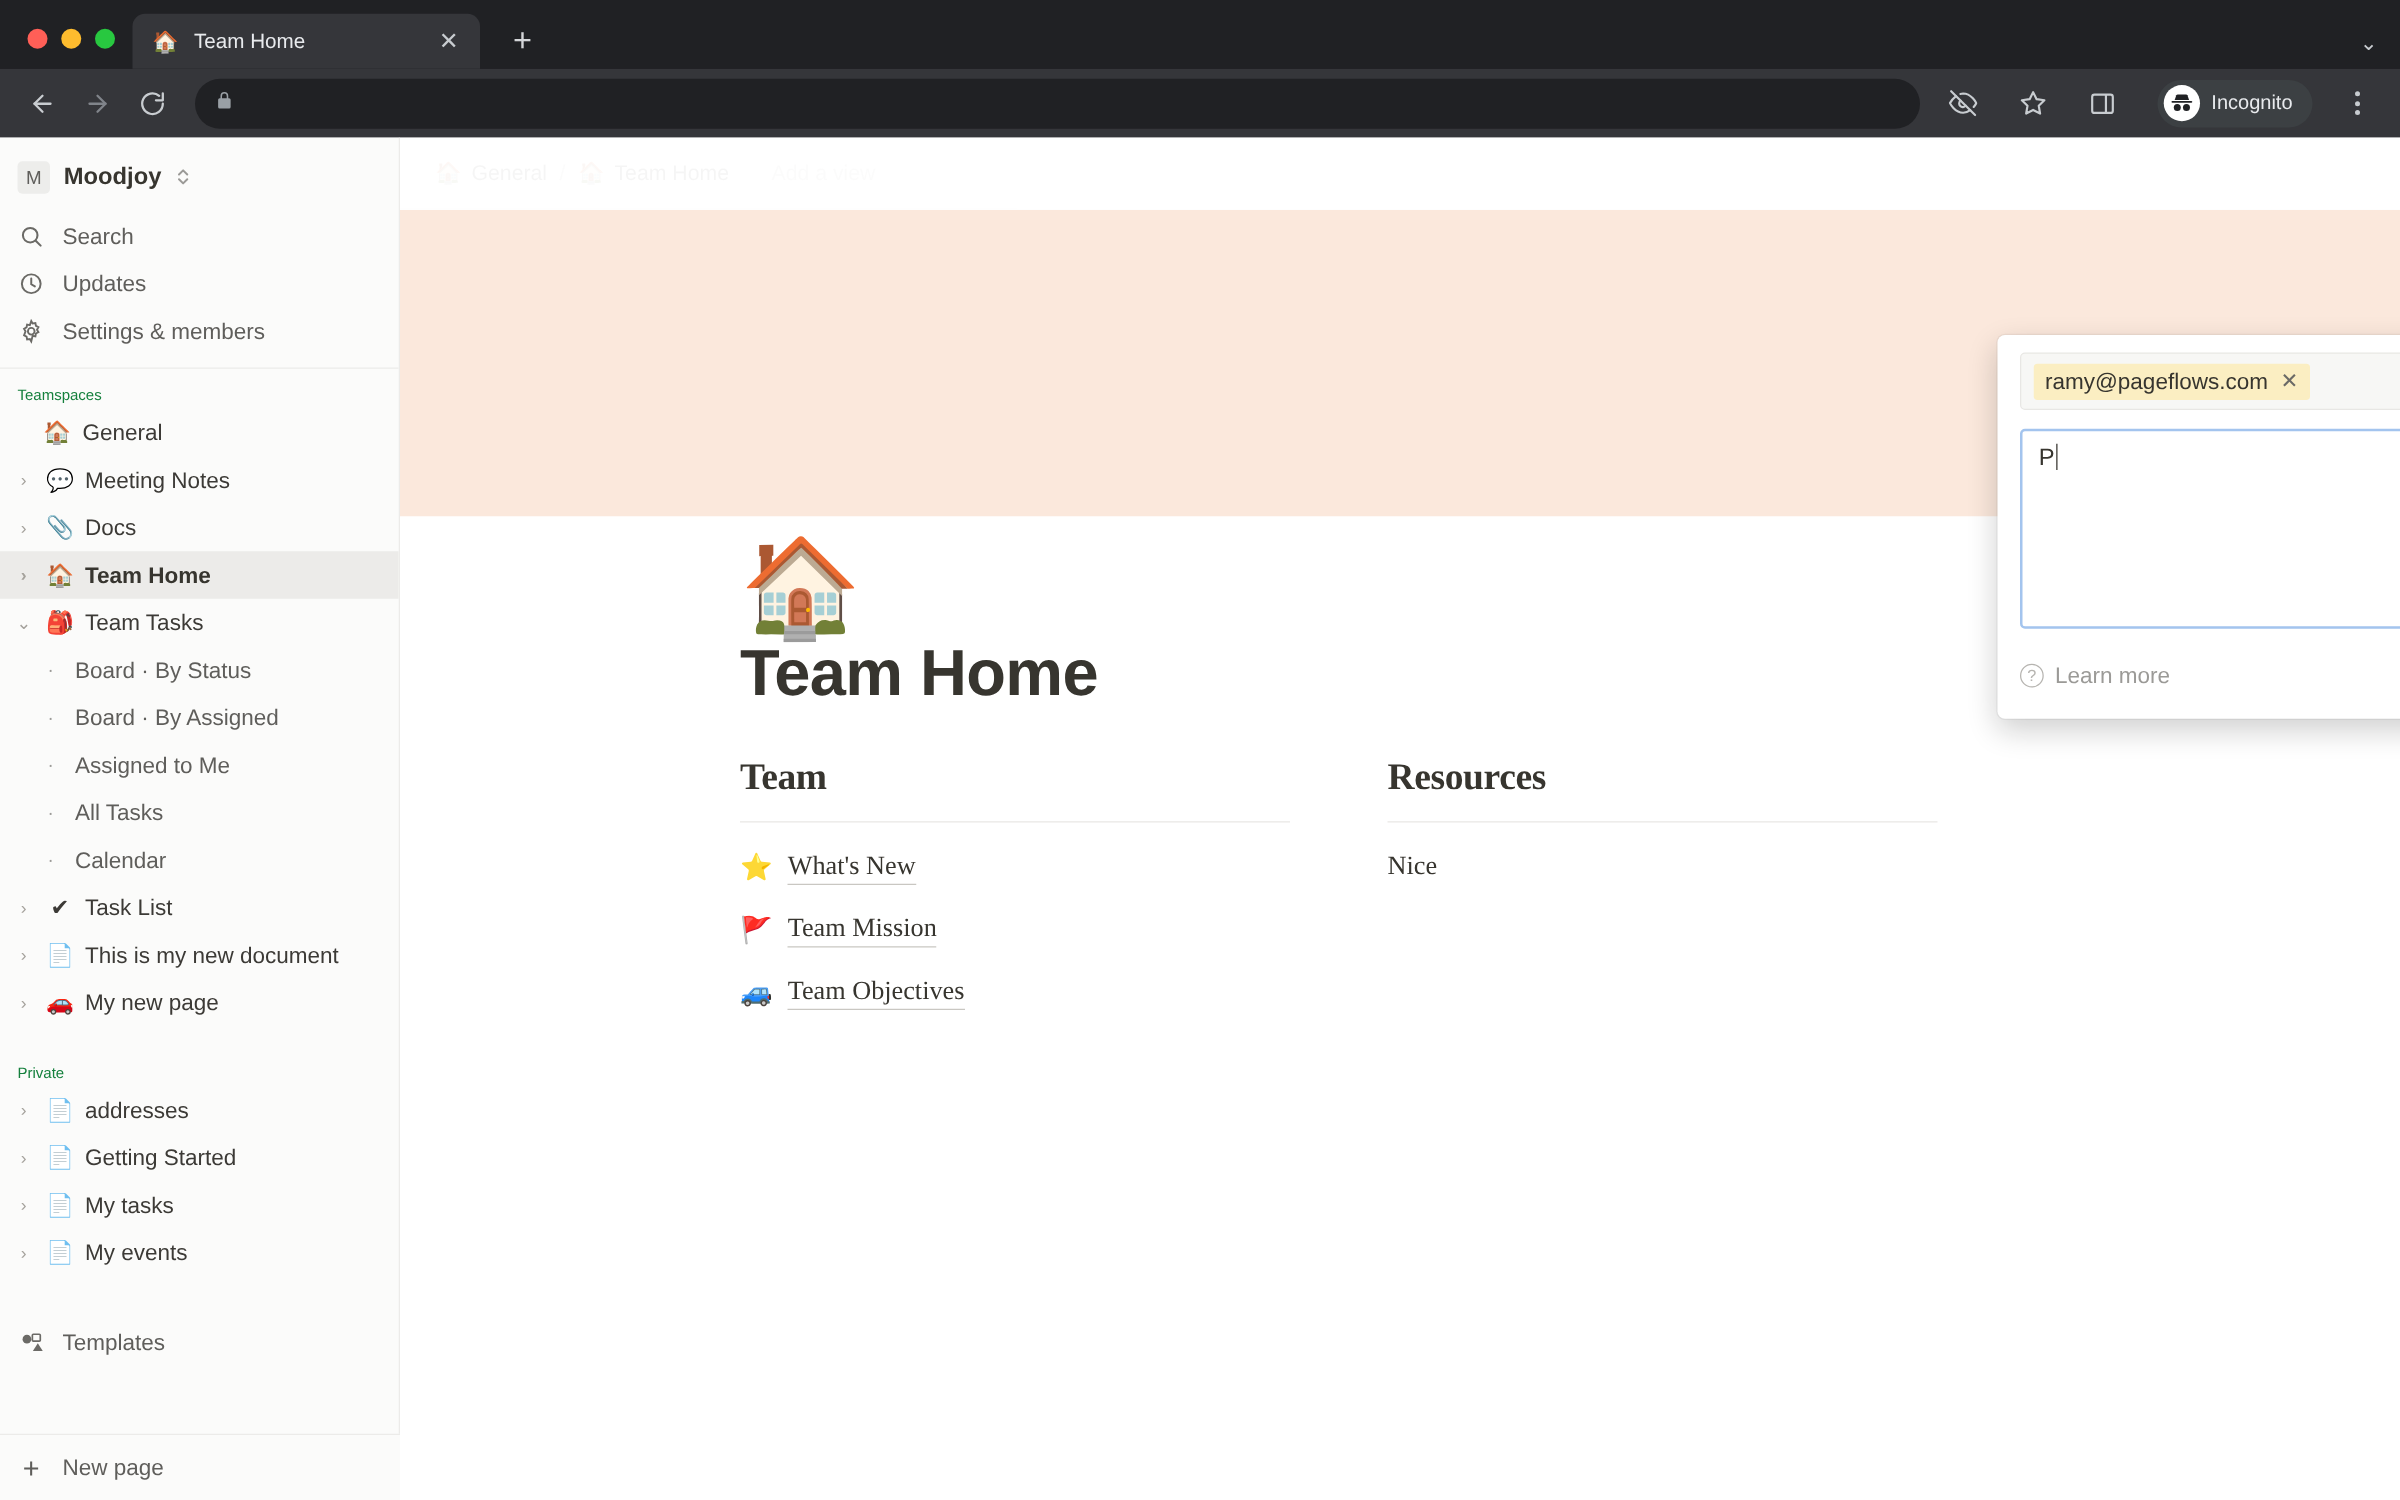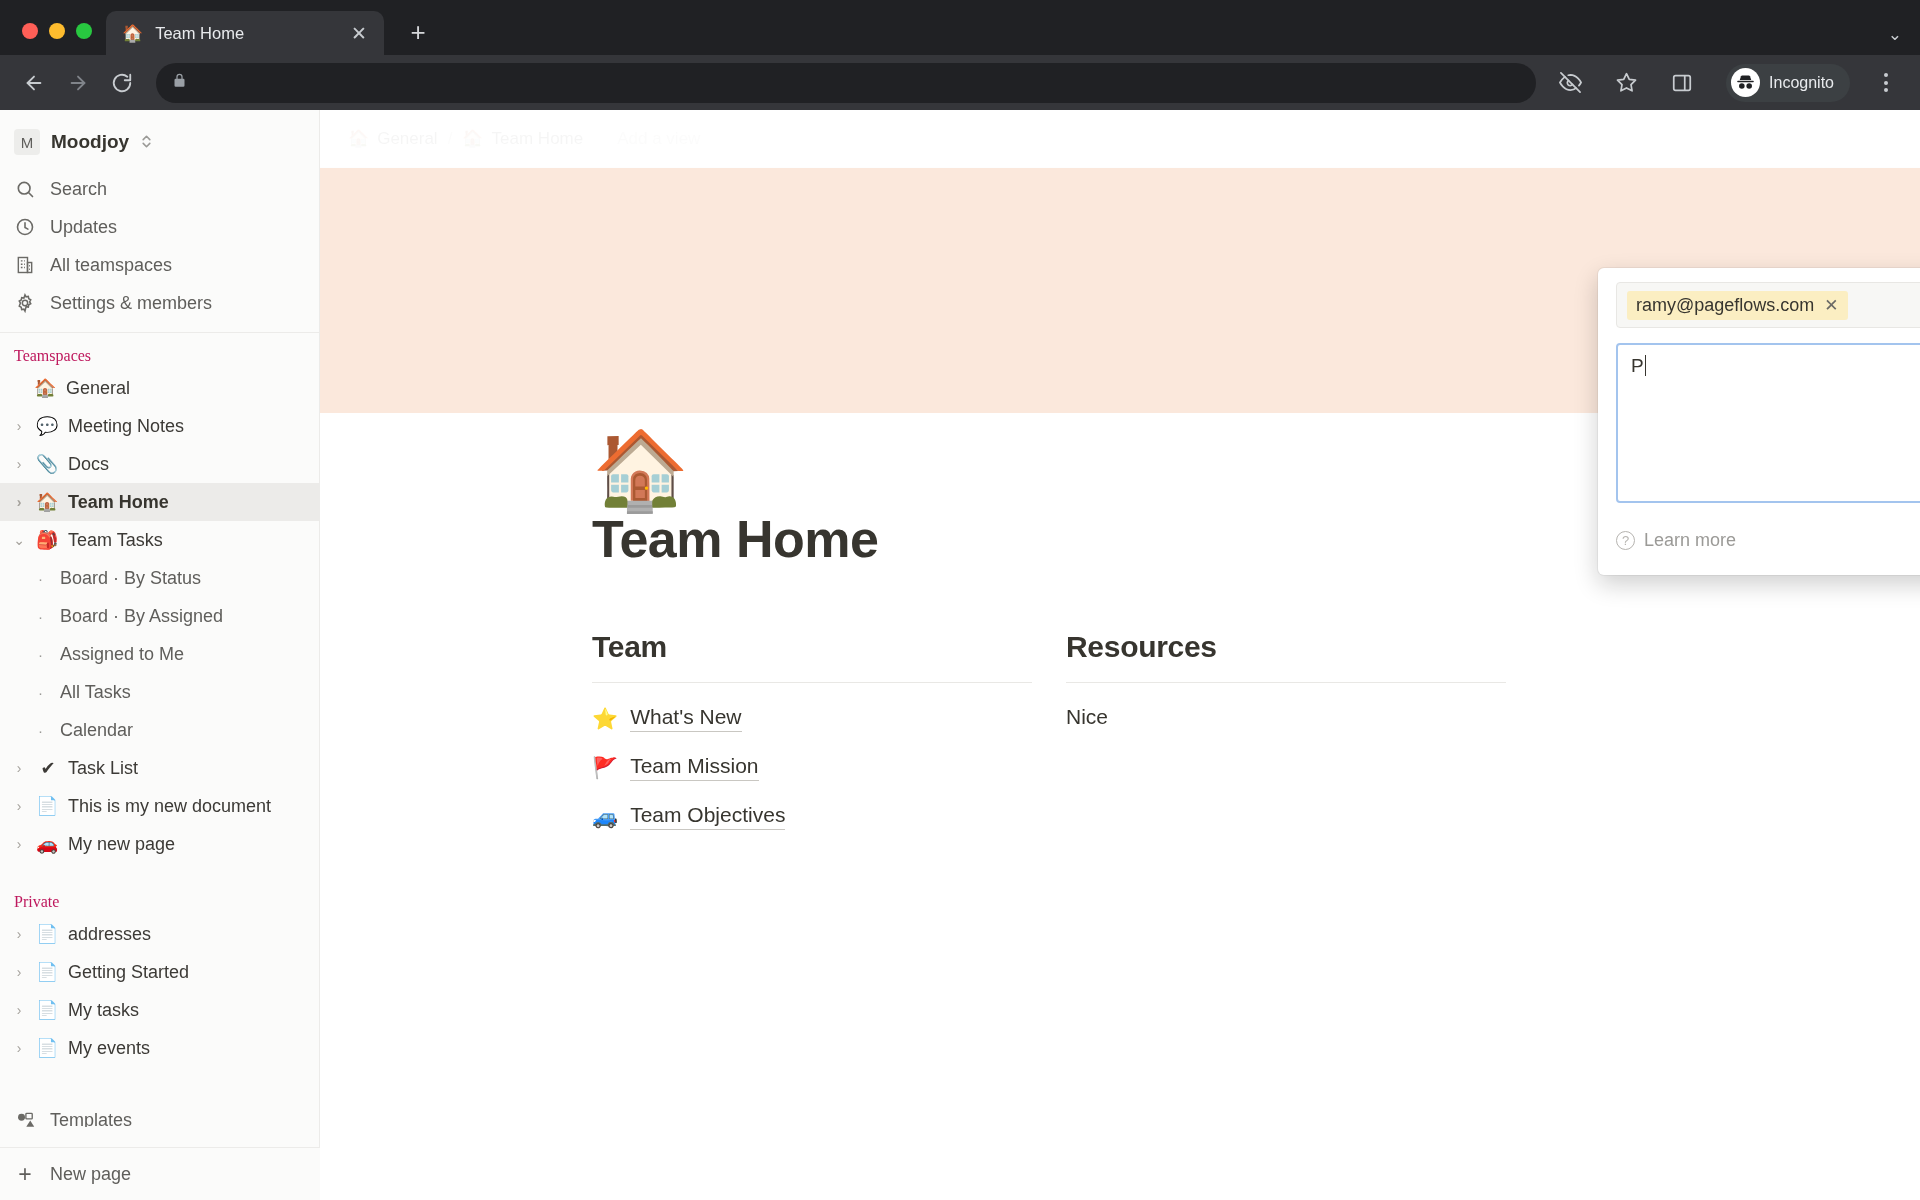--- a/index.html
+++ b/index.html
@@ -117,21 +117,21 @@
 
   .sb-item {
     display: flex; align-items: center; gap: 14px;
     height: 38px; padding: 0 14px; color: #5f5e5b; font-size: 18px;
     white-space: nowrap;
   }
   .sb-ico { width: 22px; display: flex; align-items: center; justify-content: center; flex: 0 0 22px; }
   .sb-sep { height: 1px; background: #ecebe9; margin: 10px 0 4px; }
 
   .sb-section {
-    font-size: 16px; color: #be185d; padding: 10px 14px 4px; font-weight: 500; font-family: Liberation Serif, serif;
+    font-size: 12px; color: #15803d; padding: 10px 14px 4px; font-weight: 500;
   }
 
   .tree-item {
     display: flex; align-items: center; gap: 8px;
     height: 38px; padding: 0 14px 0 10px; color: #3c3a36; font-size: 18px;
     white-space: nowrap;
   }
   .tree-item.sel { background: #ecebe9; font-weight: 700; color: #37352f; }
   .tree-item.noarrow { padding-left: 34px; }
   .tw { width: 18px; flex: 0 0 18px; display: flex; align-items: center; justify-content: center;
@@ -168,21 +168,21 @@
   .page-body { padding: 0 0 0 272px; position: relative; }
   .page-emoji {
     font-size: 78px; line-height: 1; position: absolute;
     left: 272px; top: -78px;
   }
   .page-title {
     font-size: 52px; font-weight: 700; color: #37352f;
     letter-spacing: -0.5px; margin-top: 96px;
   }
 
-  .cols { display: flex; gap: 34px; margin-top: 61px; }
+  .cols { display: flex; gap: 78px; margin-top: 36px; font-family: Liberation Serif, serif; }
   .col { width: 440px; }
   .col-h {
     font-size: 30px; font-weight: 700; color: #37352f; letter-spacing: -0.3px;
   }
   .col-rule { height: 1px; background: #e9e8e5; margin-top: 18px; }
   .link-row {
     display: flex; align-items: center; gap: 12px; margin-top: 22px;
     font-size: 21px; color: #37352f;
   }
   .link-emo { font-size: 21px; line-height: 1; }
@@ -345,30 +345,20 @@
           <span>Search</span>
         </div>
         <div class="sb-item">
           <span class="sb-ico">
             <svg width="20" height="20" viewBox="0 0 24 24" fill="none" stroke="#6b6a66" stroke-width="1.9" stroke-linecap="round">
                 <circle cx="12" cy="12" r="9"></circle>
                 <path d="M12 7v5.5l3.5 2"></path>
               </svg>
           </span>
           <span>Updates</span>
-        </div>
-        <div class="sb-item">
-          <span class="sb-ico">
-            <svg width="20" height="20" viewBox="0 0 24 24" fill="none" stroke="#6b6a66" stroke-width="1.7">
-                <rect x="4" y="3" width="11" height="18"></rect>
-                <rect x="15" y="9" width="5" height="12"></rect>
-                <path d="M7 7h2M11 7h1M7 11h2M11 11h1M7 15h2M11 15h1M17 13h1M17 17h1"></path>
-              </svg>
-          </span>
-          <span>All teamspaces</span>
         </div>
         <div class="sb-item">
           <span class="sb-ico">
             <svg width="20" height="20" viewBox="0 0 24 24" fill="none" stroke="#6b6a66" stroke-width="1.8">
                 <circle cx="12" cy="12" r="3.2"></circle>
                 <path d="M12 2.2l1.3 2.4 2.7-.5.5 2.7 2.4 1.3-1.4 2.4 1.4 2.4-2.4 1.3-.5 2.7-2.7-.5L12 21.8l-1.3-2.4-2.7.5-.5-2.7-2.4-1.3L6.5 12 5.1 9.6l2.4-1.3.5-2.7 2.7.5z"></path>
               </svg>
           </span>
           <span>Settings &amp; members</span>
         </div>

